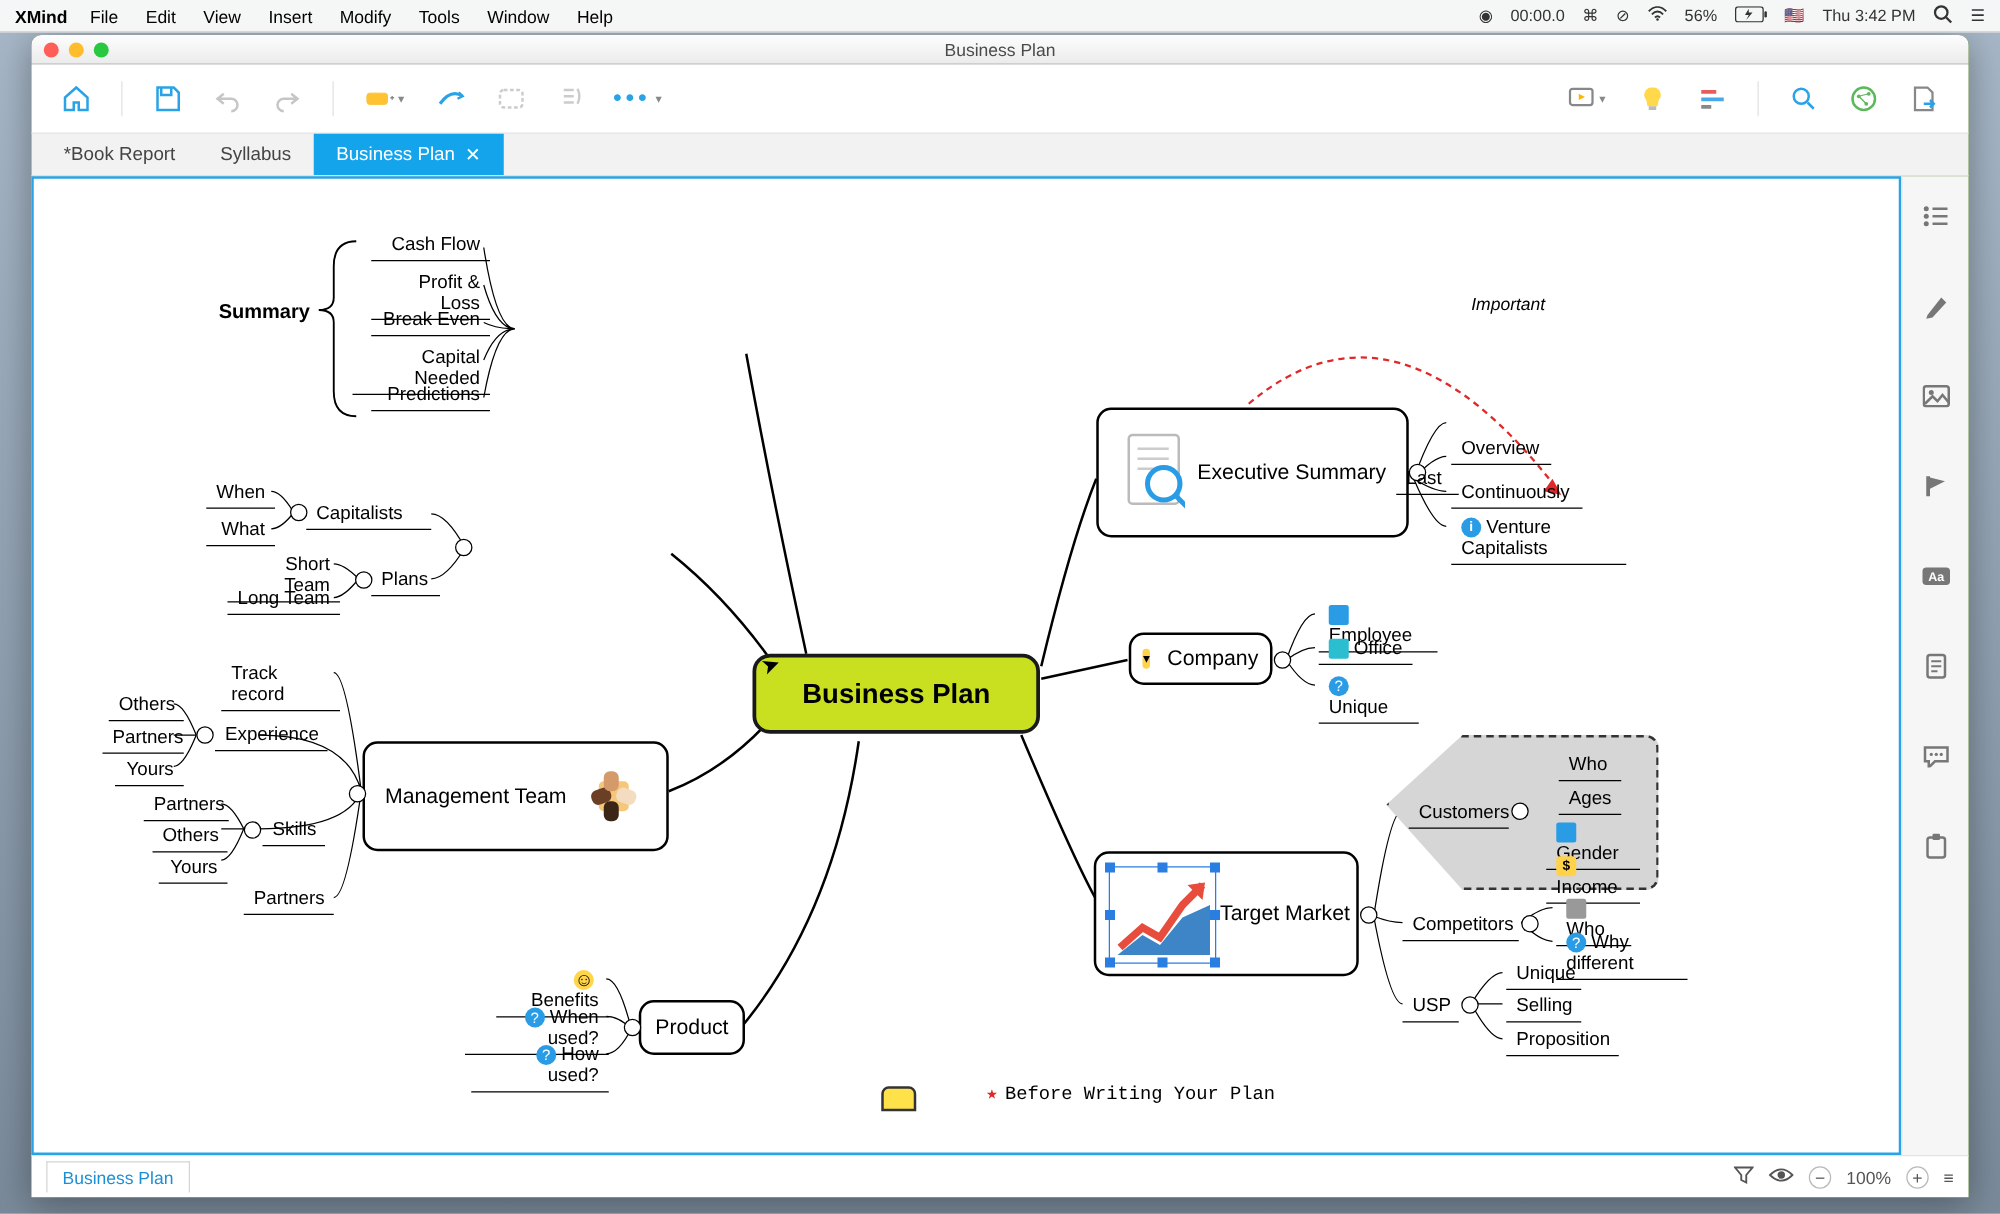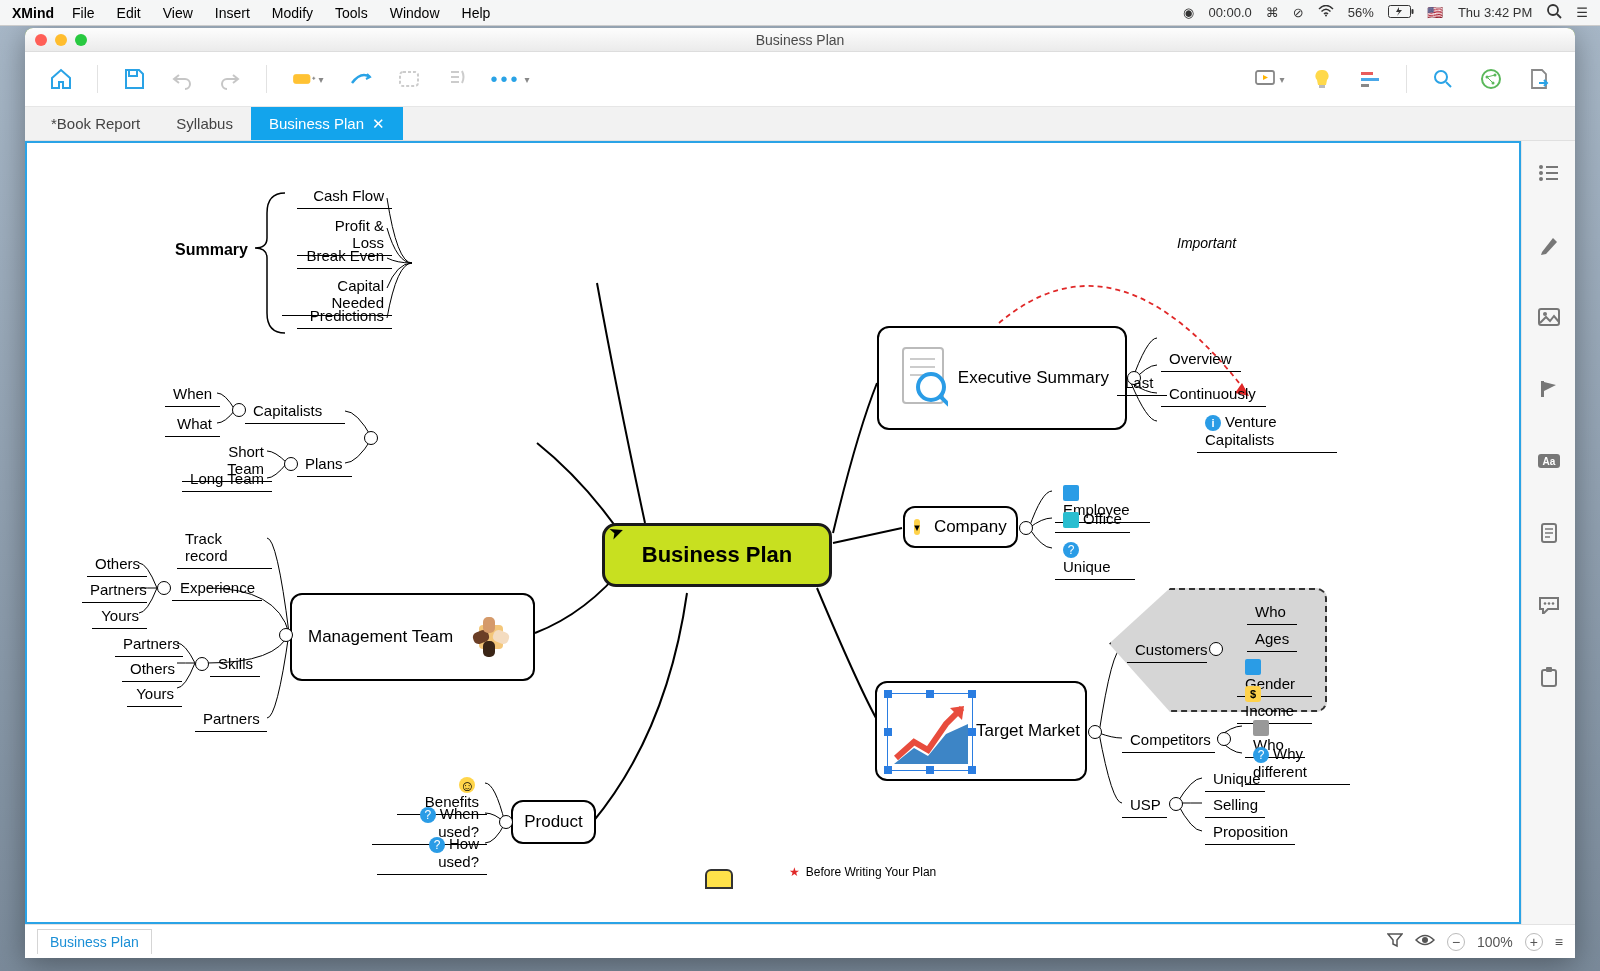--- a/index.html
+++ b/index.html
@@ -342,21 +342,21 @@
             <circle cx="36" cy="44" r="13" fill="none" stroke="#2a9ce6" stroke-width="4"></circle>
             <line x1="46" y1="54" x2="56" y2="64" stroke="#2a9ce6" stroke-width="4"></line>
           </svg>
       <span class="node-label">Executive Summary</span>
     </div>
     <div class="conn" style="left:1100px; top:228px;"></div>
     <div style="position:absolute; left:1150px; top:92px; font-size:14px;font-style:italic;">Important</div>
     <div class="sub-r" style="left:1134px; top:183px; width:80px;margin-top:20px;">Overview</div>
     <div class="sub-r" style="left:1090px; top:210px; width:50px;margin-top:17px;">Last</div>
     <div class="sub-r" style="left:1134px; top:238px; width:105px;">Continuously</div>
-    <div class="sub-r" style="left:1134px; top:266px; width:140px;margin-left:36px;"><span class="mini-icon" style="background:#2a9ce6;color:#fff;border-radius:50%;text-align:center;font-size:11px;line-height:16px;font-weight:700;">i</span><span>Venture Capitalists</span></div>
+    <div class="sub-r" style="left:1134px; top:266px; width:140px;"><span class="mini-icon" style="background:#2a9ce6;color:#fff;border-radius:50%;text-align:center;font-size:11px;line-height:16px;font-weight:700;">i</span><span>Venture Capitalists</span></div>
 
     <div class="node" style="left:876px; top:363px; width:115px; height:42px;">
       <span class="mini-icon" style="background:#ffd24a;text-align:center;font-size:11px;line-height:16px;">▾</span>
       <span class="node-label">Company</span>
     </div>
     <div class="conn" style="left:992px; top:378px;"></div>
     <div class="sub-r" style="left:1028px; top:336px; width:95px;"><span class="mini-icon" style="background:#2a9ce6;border-radius:2px;"></span><span>Employee</span></div>
     <div class="sub-r" style="left:1028px; top:363px; width:75px;"><span class="mini-icon" style="background:#2abed0;border-radius:2px;"></span><span>Office</span></div>
     <div class="sub-r" style="left:1028px; top:393px; width:80px;"><span class="mini-icon" style="background:#2a9ce6;color:#fff;border-radius:50%;text-align:center;font-size:12px;line-height:16px;">?</span><span>Unique</span></div>
 
@@ -387,21 +387,21 @@
     <div class="sub-r" style="left:1218px; top:571px; width:60px;"><span class="mini-icon" style="background:#999;border-radius:2px;"></span><span>Who</span></div>
     <div class="sub-r" style="left:1218px; top:598px; width:105px;"><span class="mini-icon" style="background:#2a9ce6;color:#fff;border-radius:50%;text-align:center;font-size:12px;line-height:16px;">?</span><span>Why different</span></div>
 
     <div class="sub-header-r" style="left:1095px; top:649px; width:45px;">USP</div>
     <div class="conn" style="left:1142px; top:654px;"></div>
     <div class="sub-r" style="left:1178px; top:623px; width:60px;">Unique</div>
     <div class="sub-r" style="left:1178px; top:649px; width:60px;">Selling</div>
     <div class="sub-r" style="left:1178px; top:676px; width:90px;text-align:center;">Proposition</div>
 
     <div style="position:absolute; left:678px; top:726px; width:28px; height:20px; background:#ffe24a; border:2px solid #333; border-radius:6px 6px 0 0;"></div>
-    <div style="position:absolute; left:762px; top:722px; font-size:12px;"><span style="color:#e02828; margin-right:6px;">★</span><span>Before Writing Your Plan</span></div>
+    <div style="position:absolute; left:762px; top:722px; font-size:15px;font-family:Liberation Mono, monospace;"><span style="color:#e02828; margin-right:6px;">★</span><span>Before Writing Your Plan</span></div>
 
     </div>
   </div>
 
   <div class="side-panel">
     <div class="side-btn">
         <svg width="22" height="18" viewBox="0 0 22 18">
           <circle cx="3" cy="3" r="2" fill="#777"></circle>
           <rect x="8" y="2" width="12" height="2" fill="#777"></rect>
           <circle cx="3" cy="9" r="2" fill="#777"></circle>

